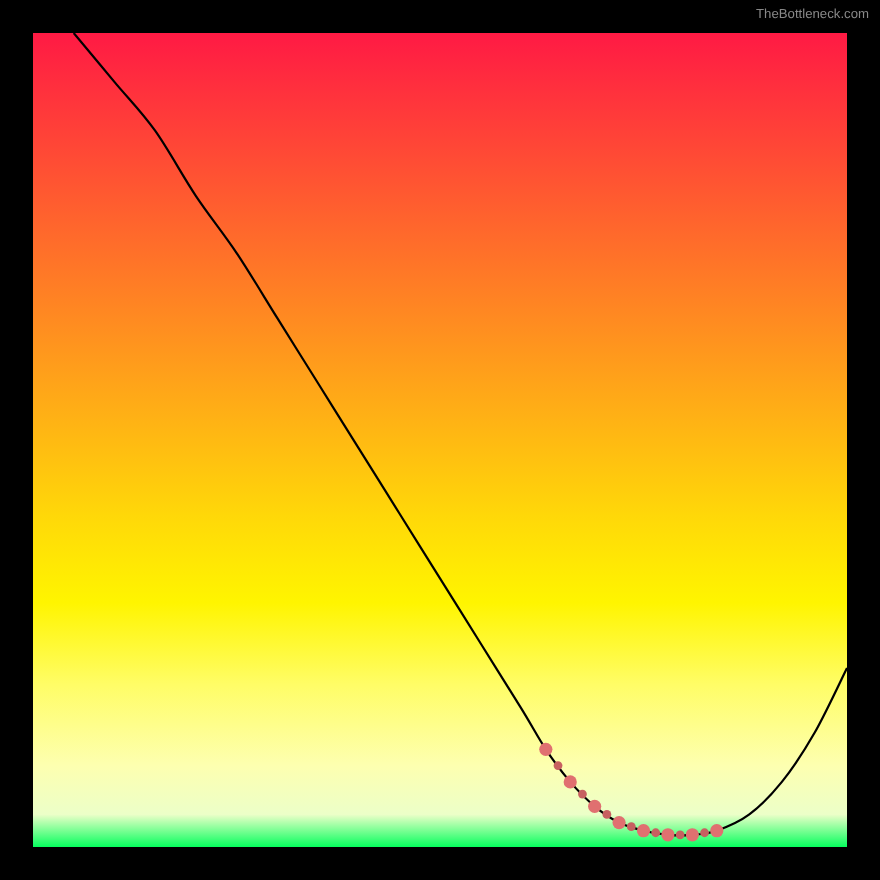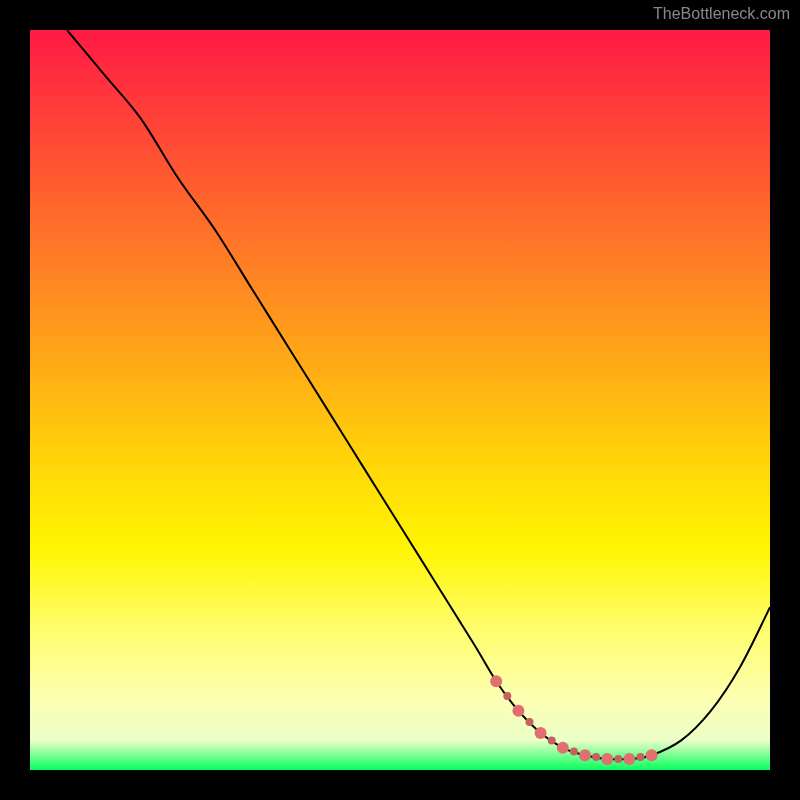--- a/index.html
+++ b/index.html
@@ -1,17 +1,17 @@
 <!DOCTYPE html>
 <html><head>
 <meta charset="utf-8">
 <style>
   * { margin: 0; padding: 0; box-sizing: border-box; }
   body { width: 800px; height: 800px; background: #000; position: relative; font-family: Arial, sans-serif; }
-  .watermark { position: absolute; top: 5px; right: 10px; color: #888; font-size: 16px; z-index: 10; }
+  .watermark { position: absolute; top: 5px; right: 10px; color: #888; font-size: 12px; z-index: 10; }
   .chart-area { position: absolute; top: 30px; left: 30px; right: 30px; bottom: 30px; overflow: hidden; }
   .gradient-bg { position: absolute; inset: 0; background: linear-gradient(to bottom,
     #ff1a44 0%, #ff3a3a 10%, #ff5a30 20%, #ff7a26 30%, #ff9a1c 40%,
     #ffba12 50%, #ffda08 60%, #fff500 70%, #fffd66 80%, #fdffb0 90%, #ecffc8 96%, #06ff5e 100%);
   }
   .curve { position: absolute; inset: 0; pointer-events: none; }
   .curve path { fill: none; stroke: #000; stroke-width: 2; }
   .dot { fill: #e07070; }
   .dot-link { fill: #c76060; }
 </style>

